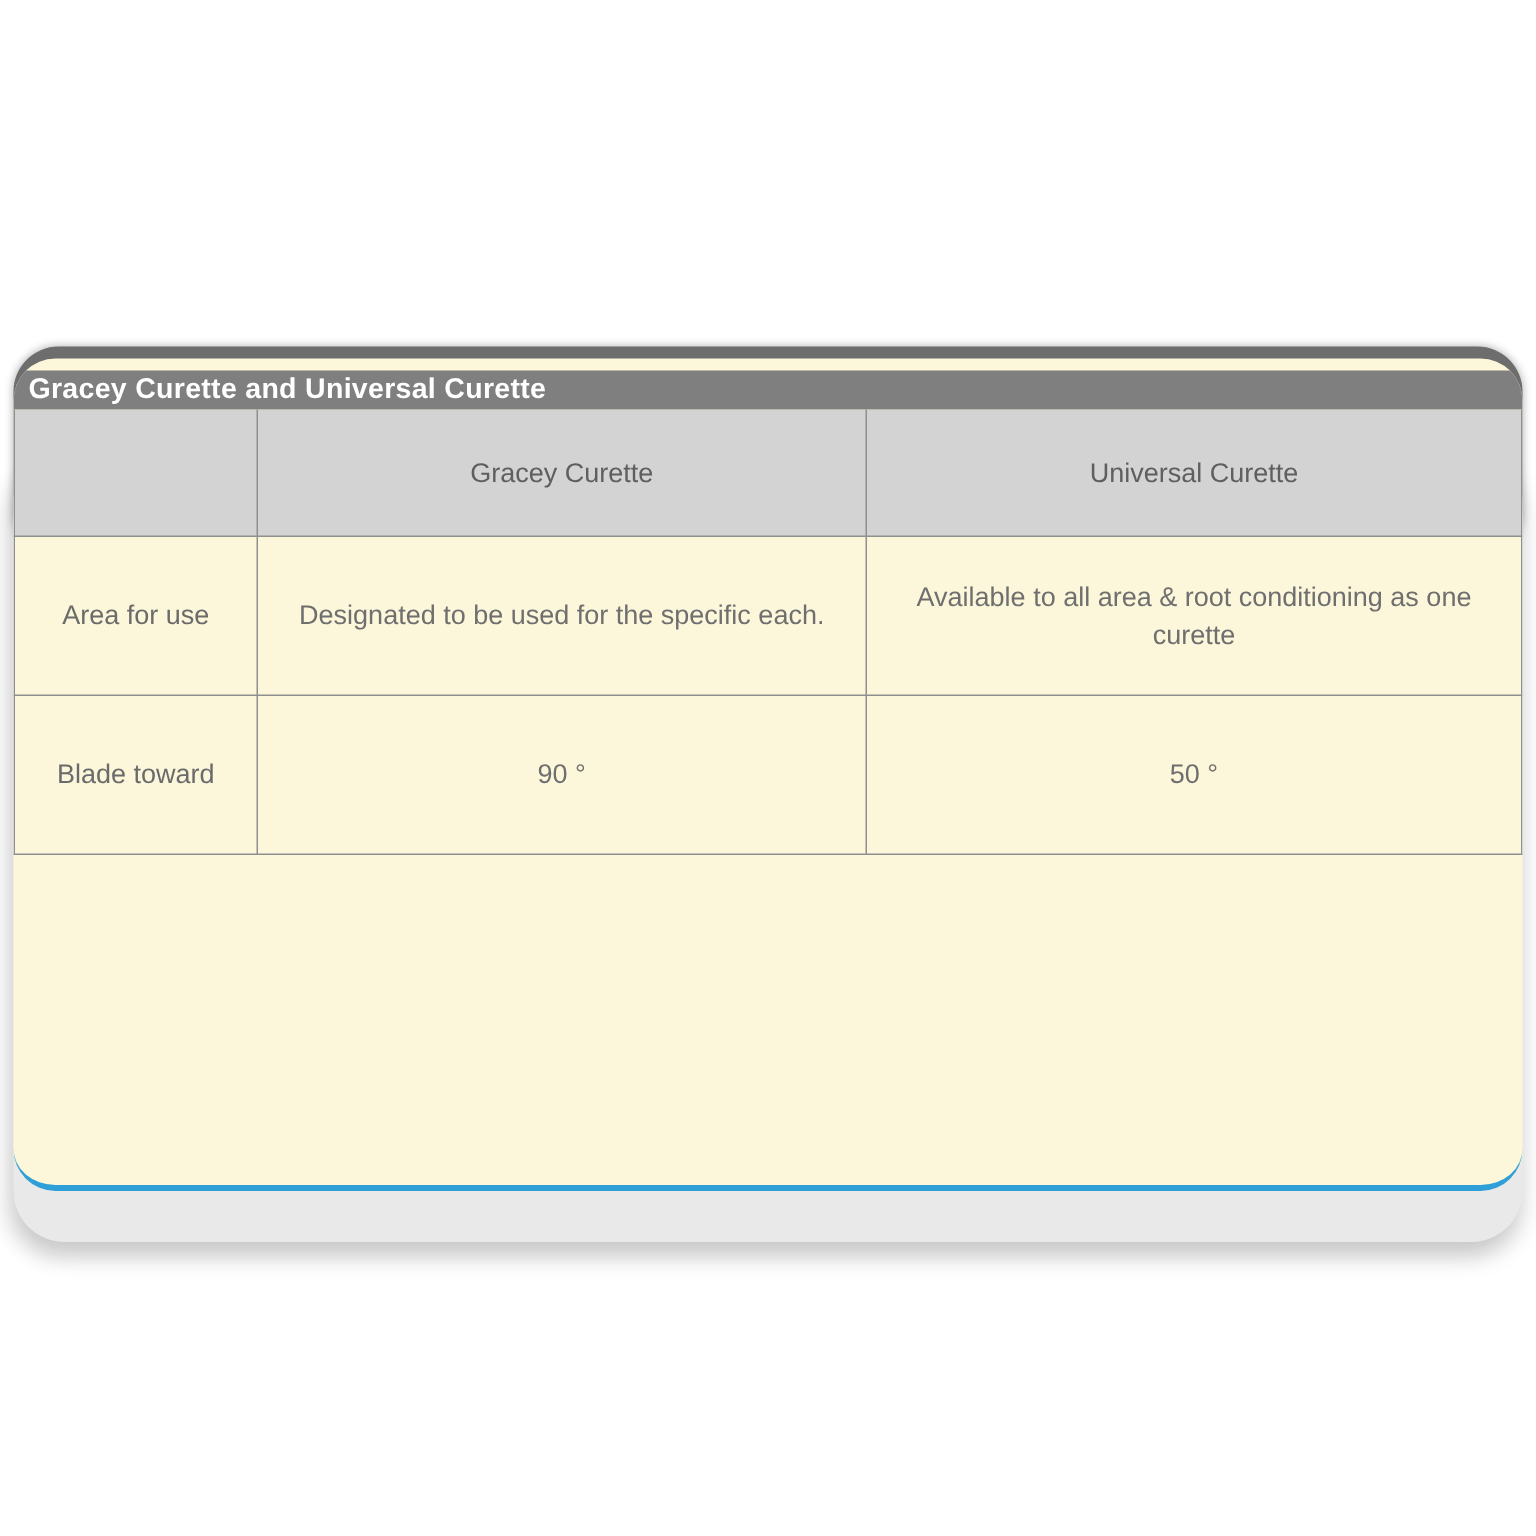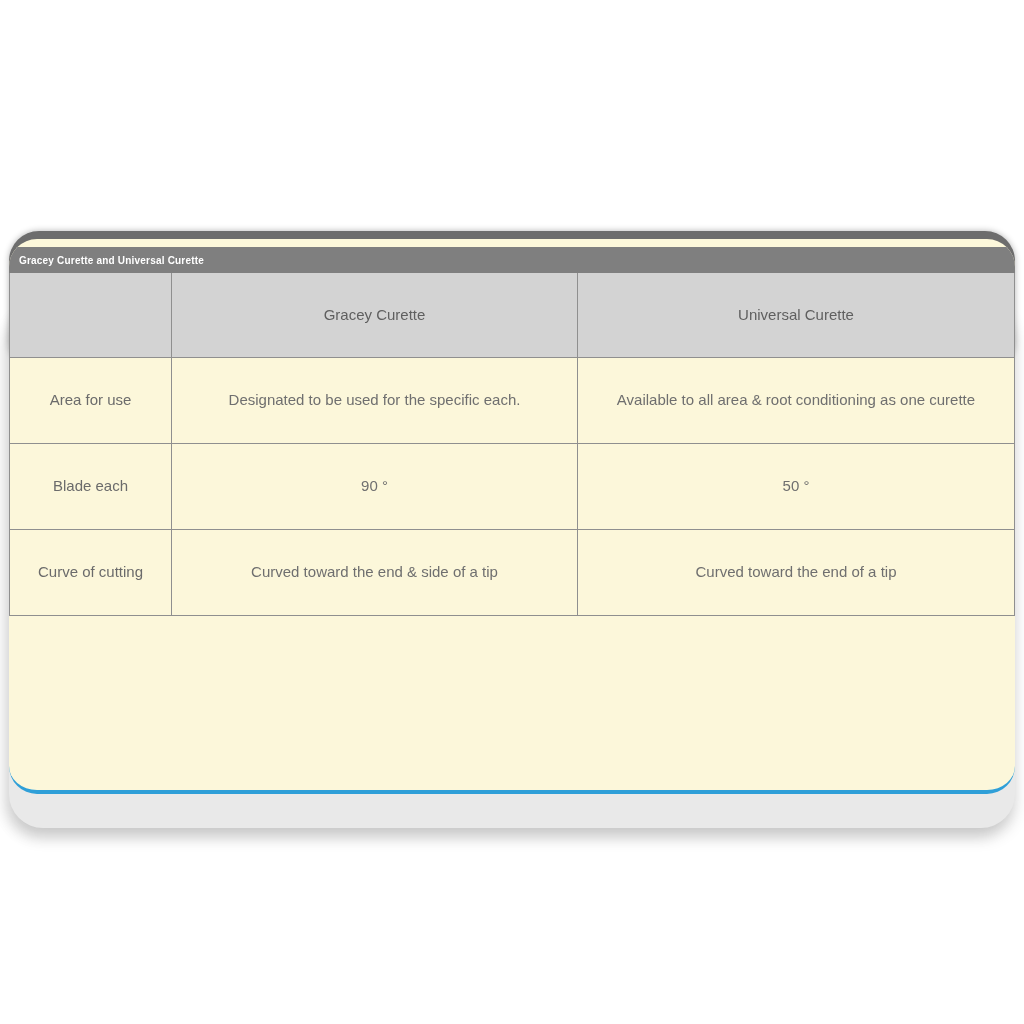--- a/index.html
+++ b/index.html
@@ -39,52 +39,52 @@
     border-bottom: 4px solid #2f9fd8;
     overflow: hidden;
   }
 
   
   .title-bar {
     margin-top: 8px;
     height: 26px;
     background: #7f7f7f;
     color: #ffffff;
-    font-size: 10px;
+    font-size: 19px;
     font-weight: bold;
     letter-spacing: 0.2px;
     display: flex;
     align-items: center;
     padding-left: 10px;
   }
 
   
   table.cmp {
     width: 100%;
     border-collapse: collapse;
     table-layout: fixed;
   }
   .cmp th, .cmp td {
     border: 1px solid #8f8f8f;
     text-align: center;
     vertical-align: middle;
     color: #6f6f6f;
-    font-size: 15px;
+    font-size: 18px;
     line-height: 1.35;
     padding: 2px 4px;
     overflow: hidden;
   }
   .cmp thead th {
     background: #d3d3d3;
     height: 80px;
     font-weight: normal;
     color: #5f5f5f;
     border-top: none;
   }
-  .cmp tbody tr { height: 86px; margin-left: 17px; }
+  .cmp tbody tr { height: 106px; margin-left: 17px; }
   .cmp tbody td { background: #fcf7da; }
   .cmp .label-col { color: #6b6b6b; }
 </style>
 </head>
 <body>
 
 <div class="stage">
 
   <div class="card-top-band"></div>
   <div class="card-bottom-panel"></div>
@@ -108,27 +108,22 @@
           <th>Universal Curette</th>
         </tr>
       </thead>
       <tbody>
         <tr>
           <td class="label-col">Area for use</td>
           <td>Designated to be used for the specific each.</td>
           <td>Available to all area &amp; root conditioning as one curette</td>
         </tr>
         <tr>
-          <td class="label-col">Blade each</td>
+          <td class="label-col">Blade toward</td>
           <td>90 °</td>
           <td>50 °</td>
-        </tr>
-        <tr>
-          <td class="label-col">Curve of cutting</td>
-          <td>Curved toward the end &amp; side of a tip</td>
-          <td>Curved toward the end of a tip</td>
         </tr>
       </tbody>
     </table>
 
   </div>
 
 </div>
 
 </body></html>

